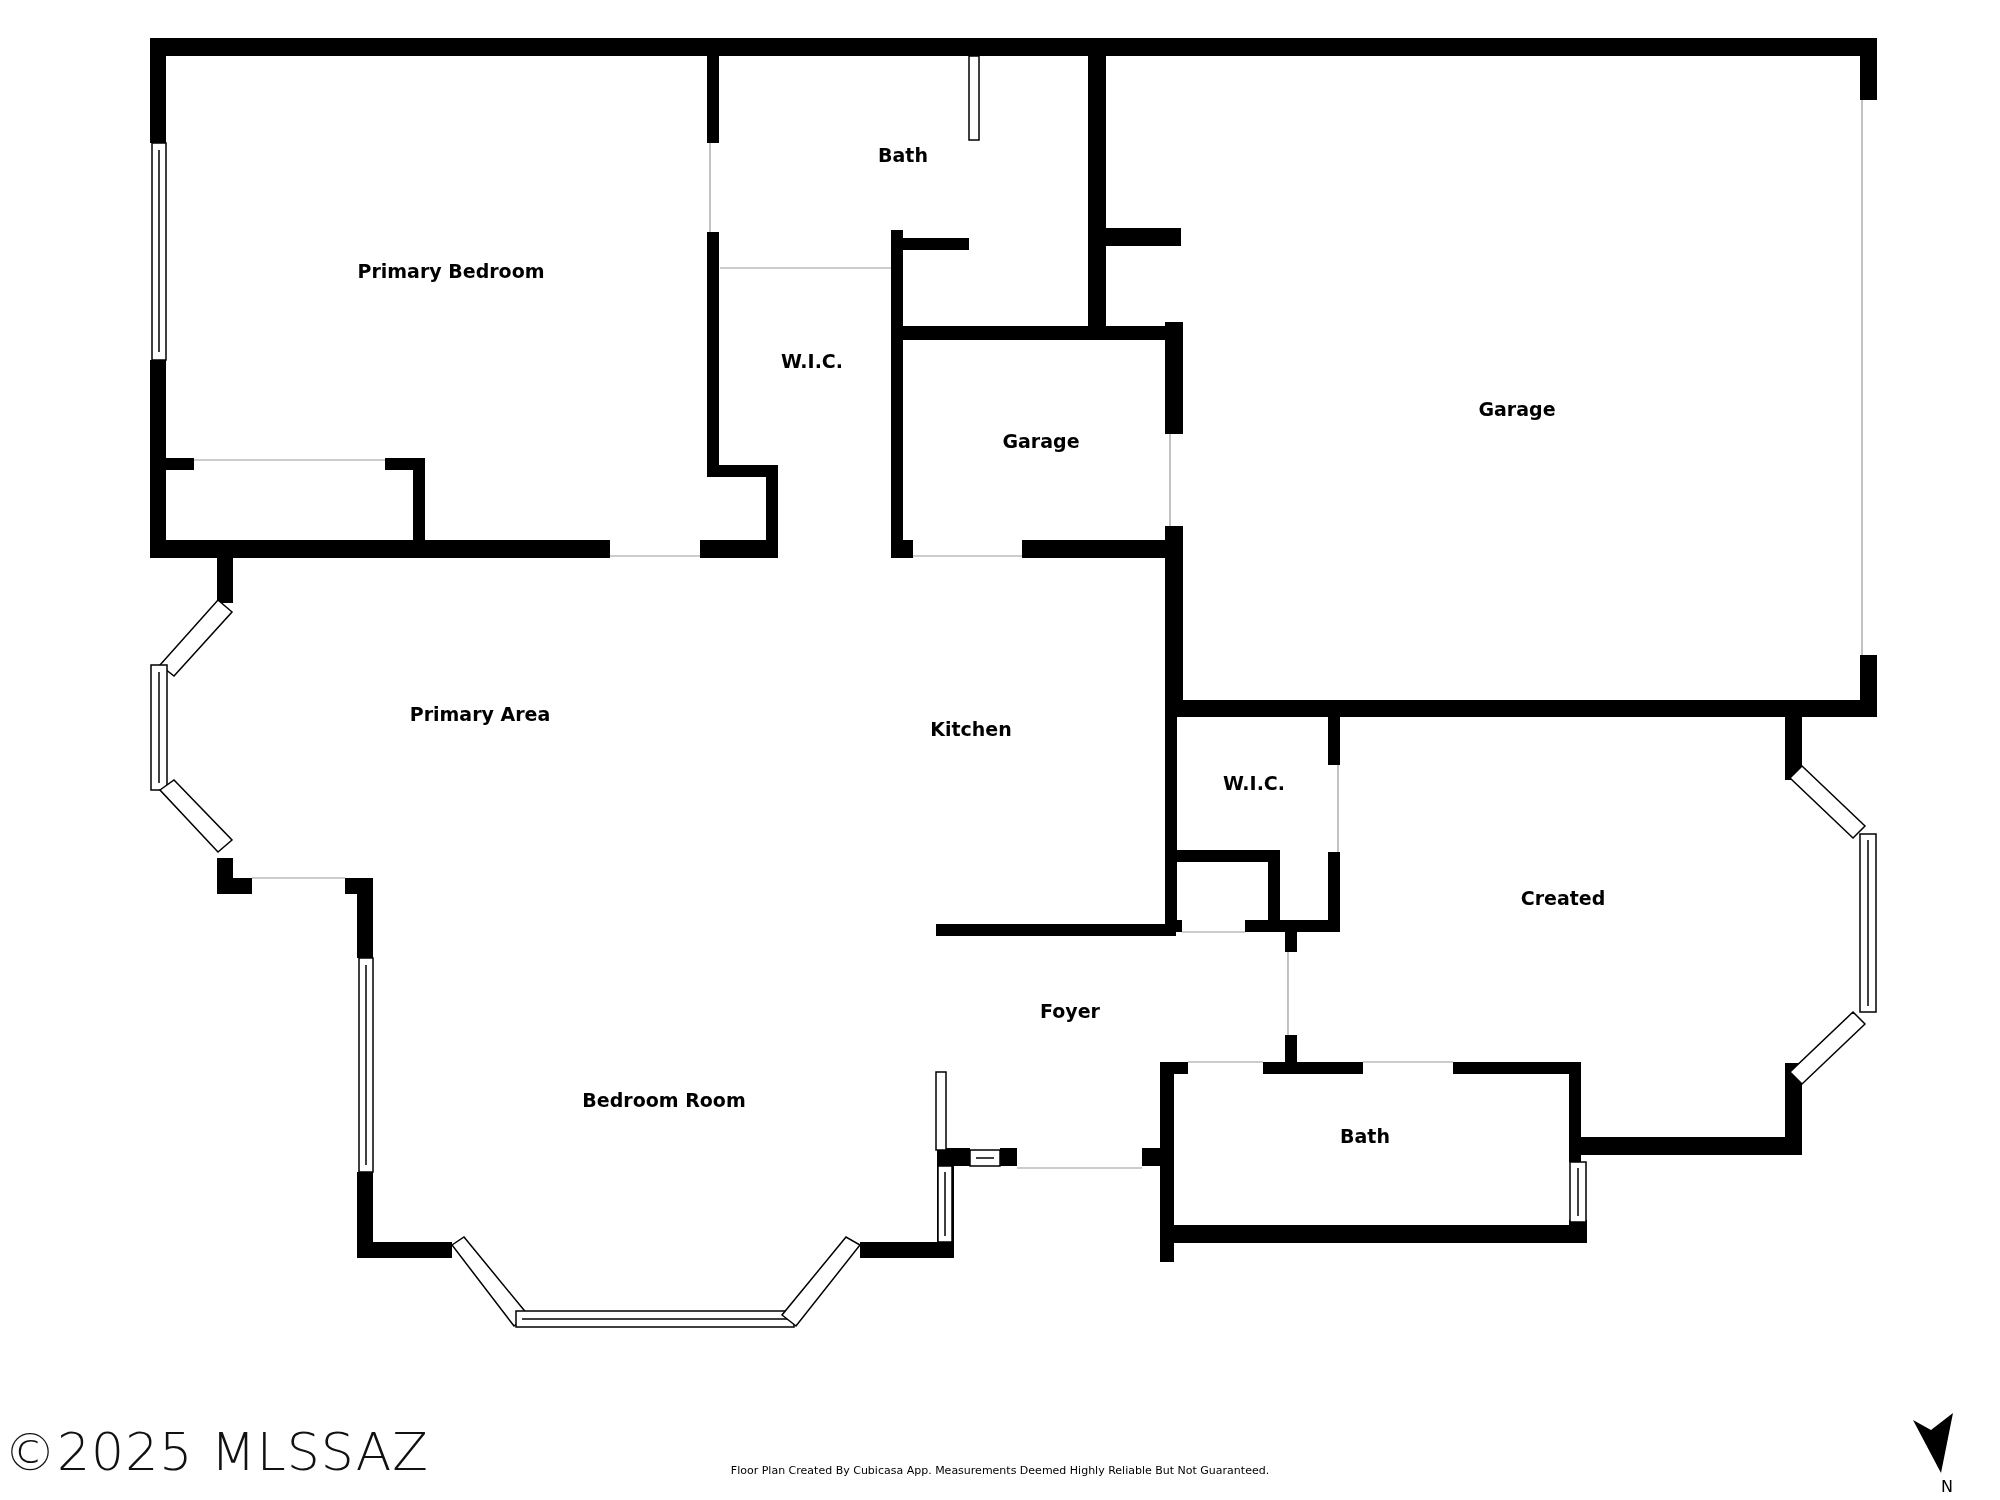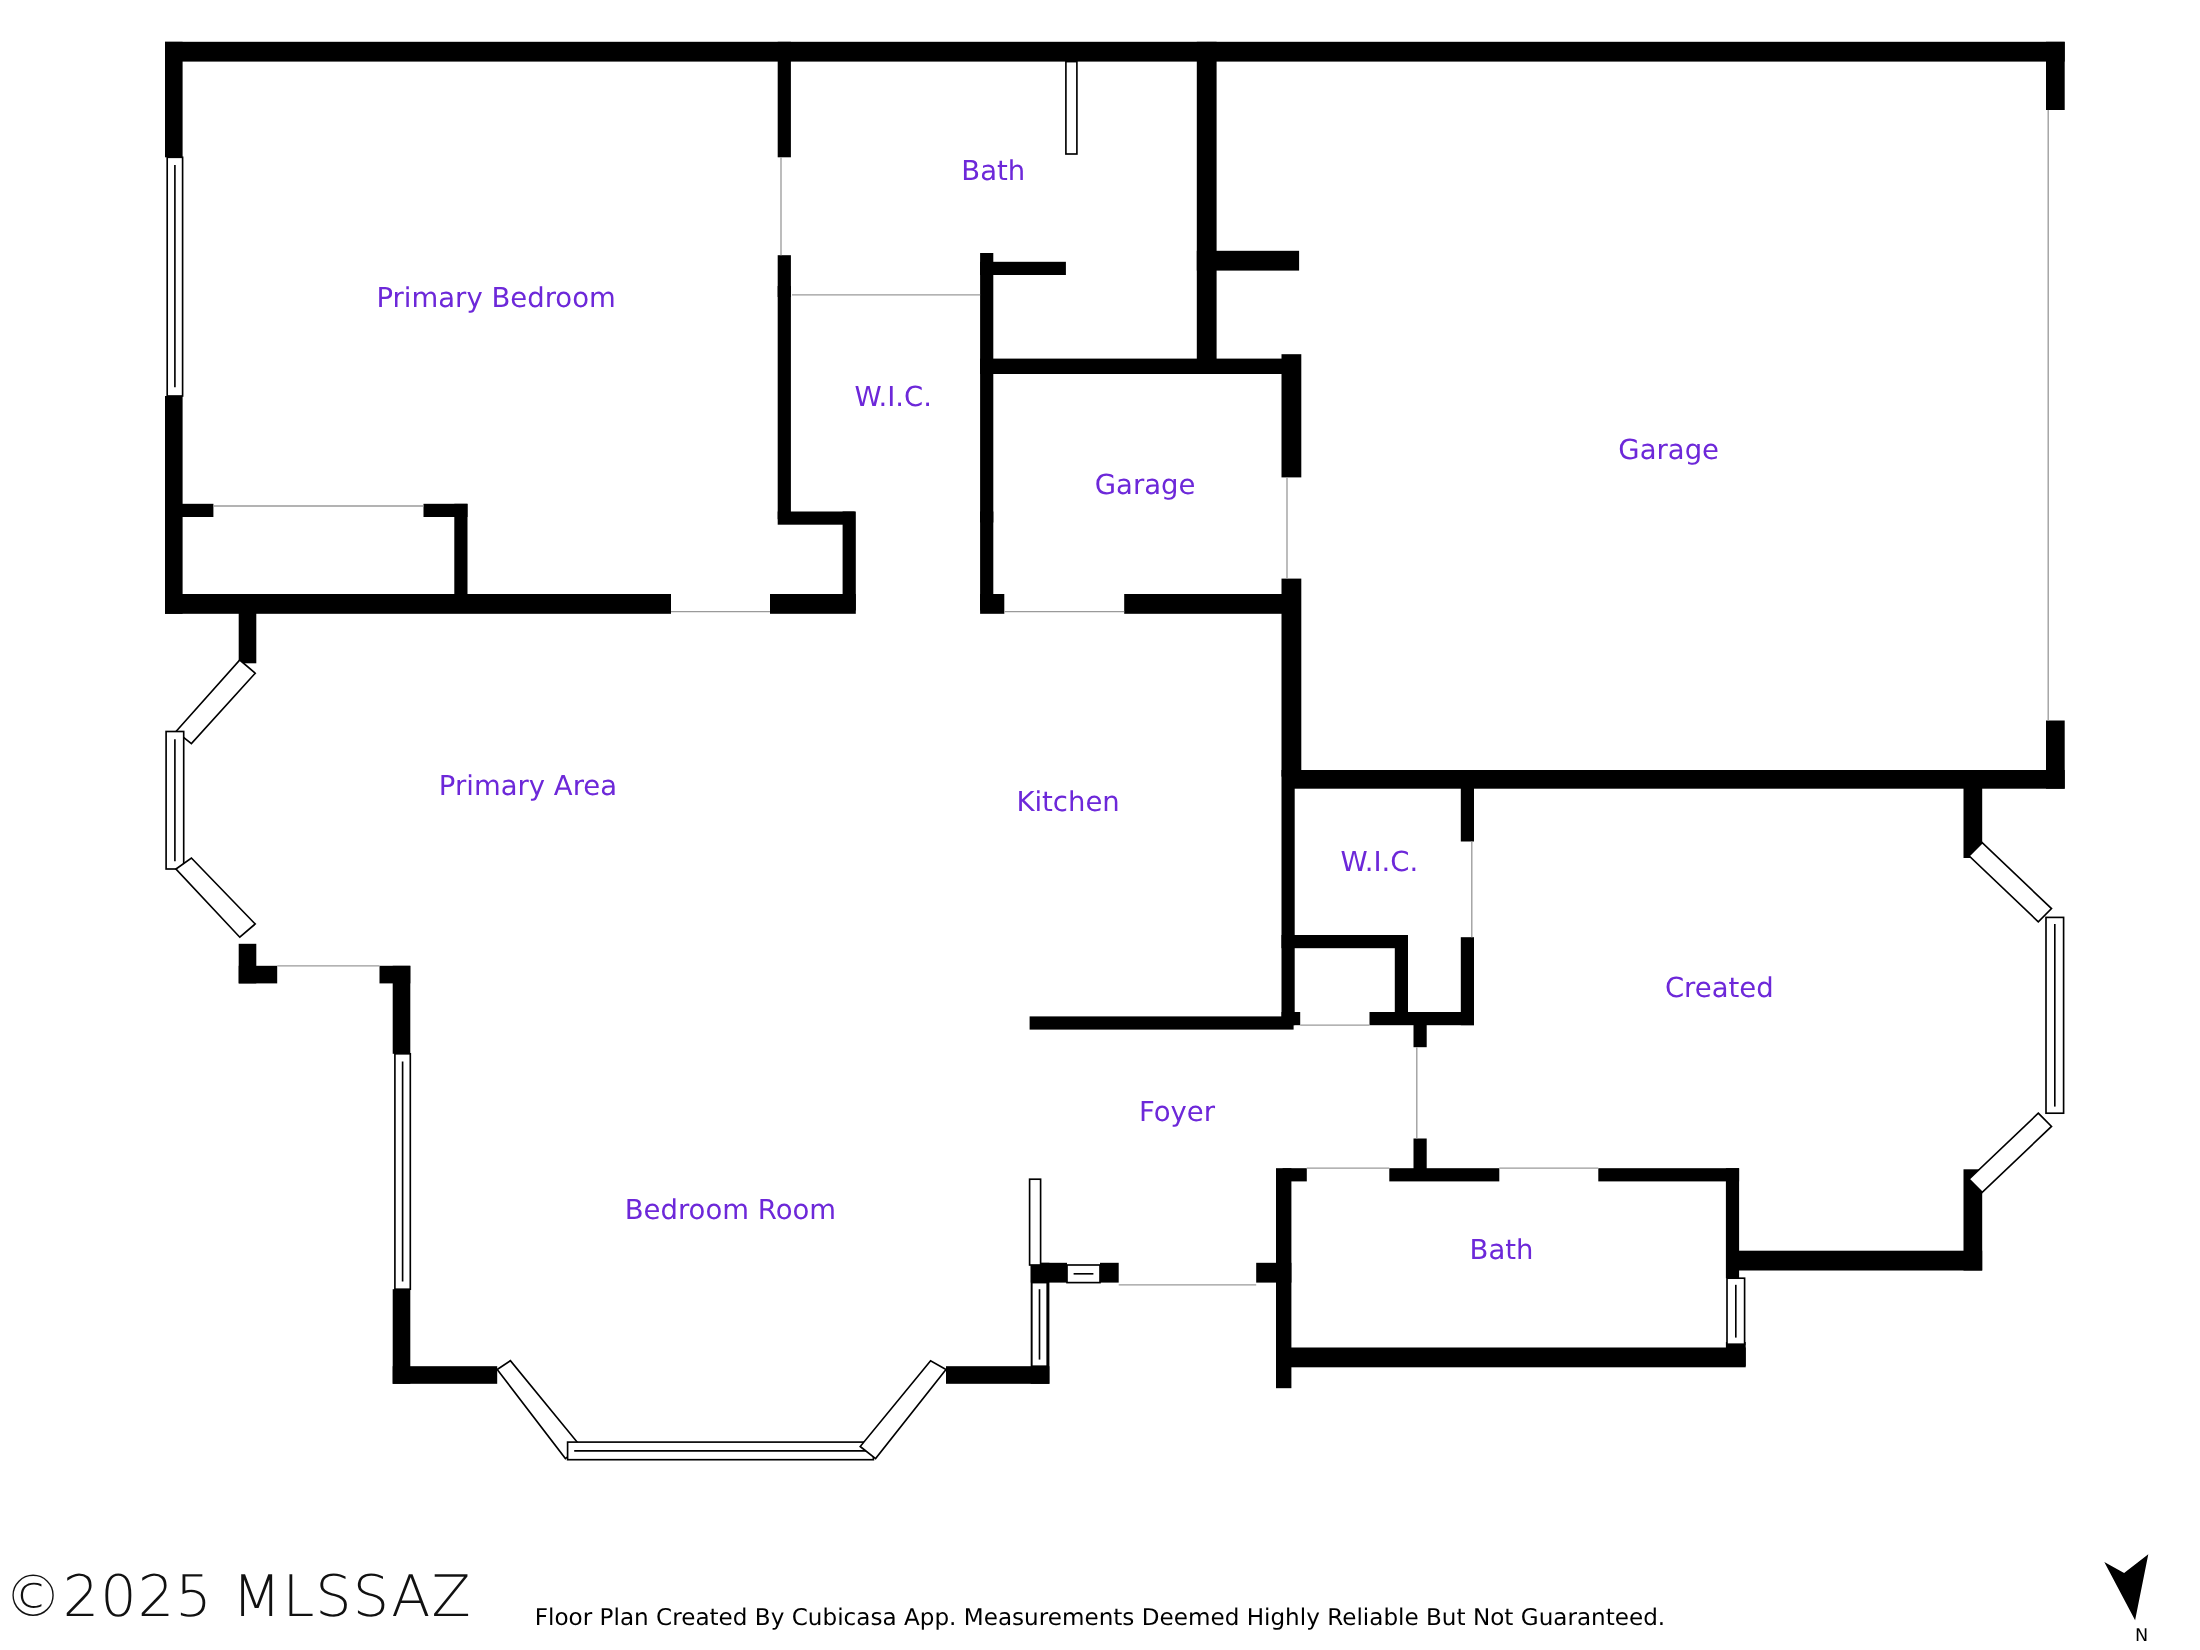--- a/index.html
+++ b/index.html
@@ -1,19 +1,19 @@
 <!DOCTYPE html>
 <html><head>
 <meta charset="utf-8">
 <style>
   html, body { margin:0; padding:0; background:#ffffff; }
   body { width:2000px; height:1500px; position:relative; overflow:hidden; font-family:"DejaVu Sans", sans-serif; }
   #plan { position:absolute; left:0; top:0; width:2000px; height:1500px; }
-  .room-label { position:absolute; transform:translate(-50%,-50%); font-family:"DejaVu Sans", sans-serif; font-size:25px; color:#6d28d9; white-space:nowrap; }
-  .footer-note { position:absolute; left:50%; top:1470px; transform:translate(-50%,-50%); font-family:"DejaVu Sans", sans-serif; font-size:21px; color:#000; white-space:nowrap; }
+  .room-label { position:absolute; transform:translate(-50%,-50%); font-family:"DejaVu Sans", sans-serif; font-size:19px; color:#000000; white-space:nowrap;font-weight:bold; }
+  .footer-note { position:absolute; left:50%; top:1470px; transform:translate(-50%,-50%); font-family:"DejaVu Sans", sans-serif; font-size:11px; color:#000; white-space:nowrap; }
   .copyright { position:absolute; left:4px; top:1452px; transform:translateY(-50%); font-family:"DejaVu Sans", sans-serif; font-size:52px; font-weight:200; letter-spacing:1px; color:#111; white-space:nowrap; }
   .compass { position:absolute; left:1908px; top:1405px; width:50px; height:95px; }
   .compass-label { position:absolute; left:1947px; top:1486px; transform:translate(-50%,-50%); font-size:16px; color:#000; }
 </style>
 </head>
 <body>
 
 <svg id="plan" viewBox="0 0 2000 1500" xmlns="http://www.w3.org/2000/svg">
   <g fill="#000">
 

